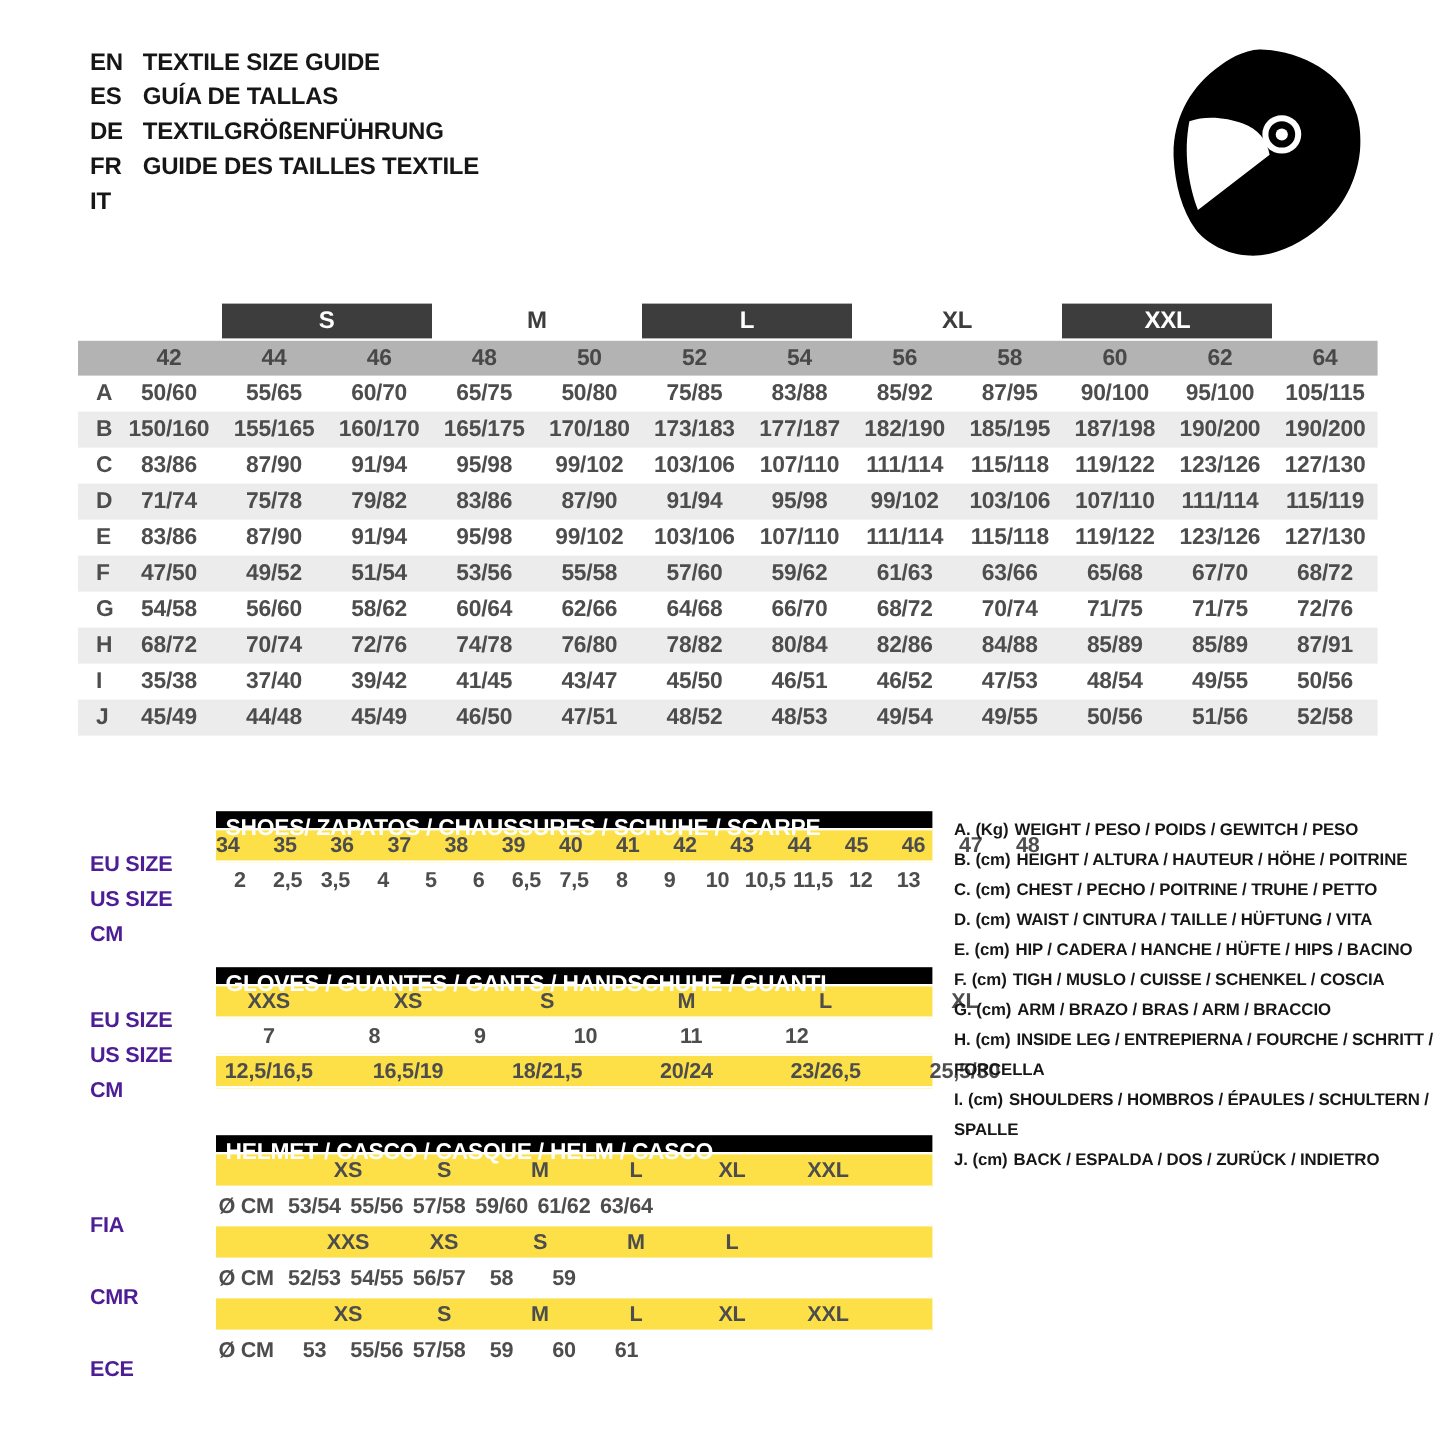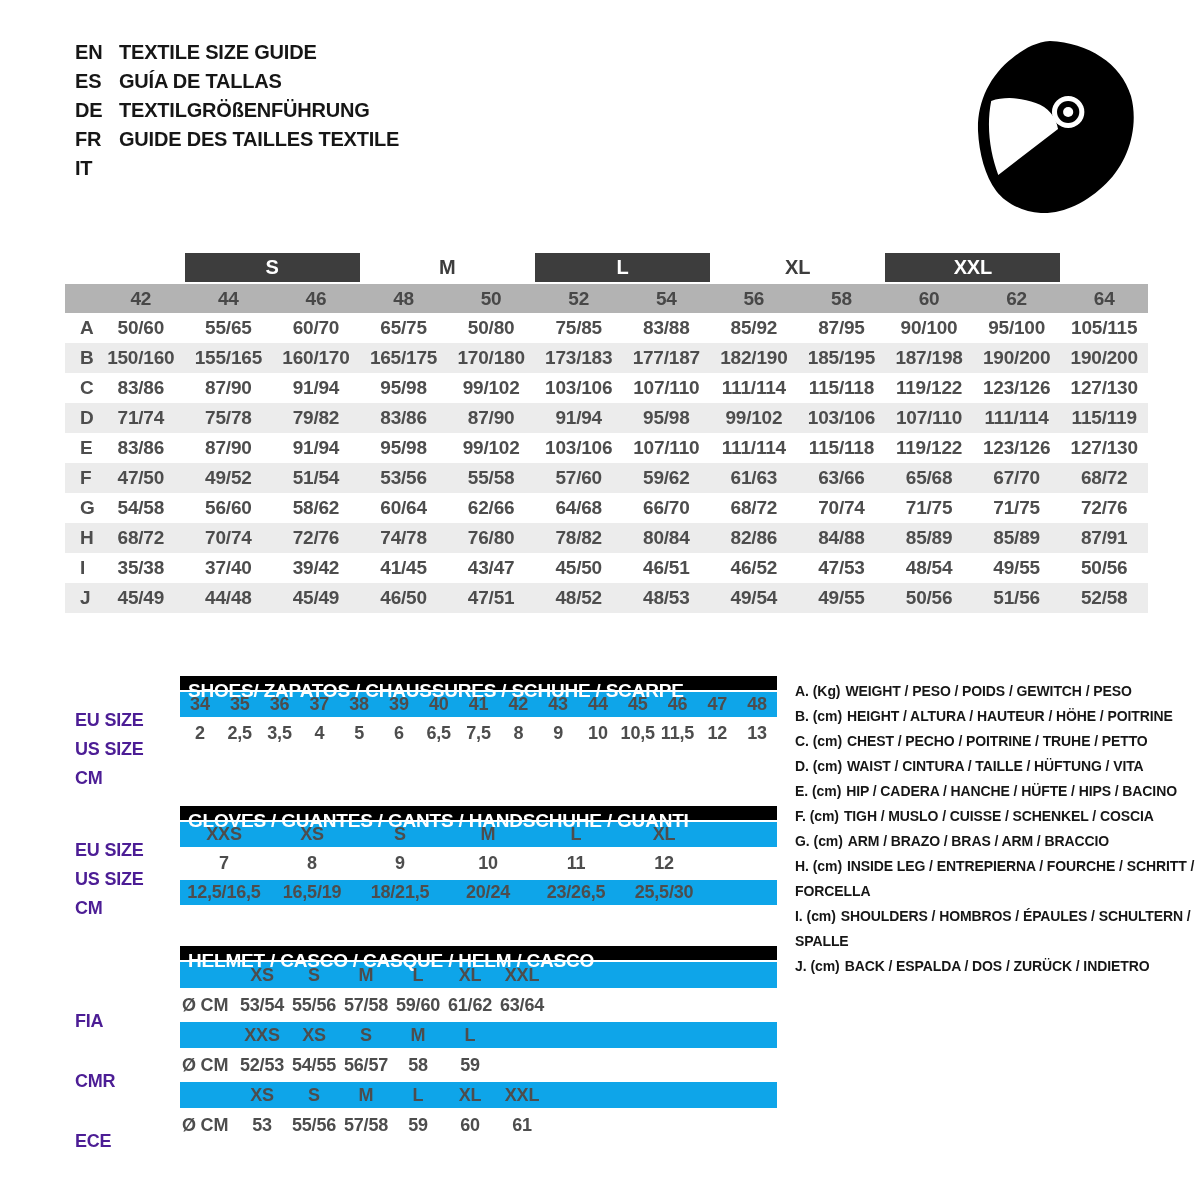--- a/index.html
+++ b/index.html
@@ -38,21 +38,21 @@
   #helmet-section { top:946px; }
   .sec-labels { padding-left:15px; color:#4c1d95; font-size:18px; }
   .sec-label { height:29px; line-height:29px; white-space:nowrap; }
   .sec-label.spacer { height:30px; }
   #helmet-section .sec-label { height:30px; line-height:30px; }
   .sec-title {
     height:14px; line-height:30px; background:#000000; color:#fff;
     font-size:19px; padding-left:8px; white-space:nowrap;
   }
   .sec-row { display:grid; height:29px; font-size:18px; }
-  .sec-row.shaded { background:#0ea5e9; border-top:2px solid #fff; border-bottom:2px solid #fff; }
+  .sec-row.shaded { background:#fde047; border-top:2px solid #fff; border-bottom:2px solid #fff;gap:28px; }
   .r-shoes  { grid-template-columns:repeat(15,1fr); }
   .r-gloves { grid-template-columns:repeat(6,88px) 1fr; }
   .r-helmet { grid-template-columns:56px repeat(6,52px) 1fr; height:30px; }
   .sec-cell { display:flex; align-items:center; justify-content:center; white-space:nowrap; }
   .sec-cell.prefix { justify-content:flex-start; padding-left:2px; }
 
   
   .legend { position:absolute; left:795px; top:679px; width:410px; font-size:14px; color:#161616; letter-spacing:-0.1px; }
   .legend-item { line-height:25px; }
   .legend-key { margin-right:4px; }

